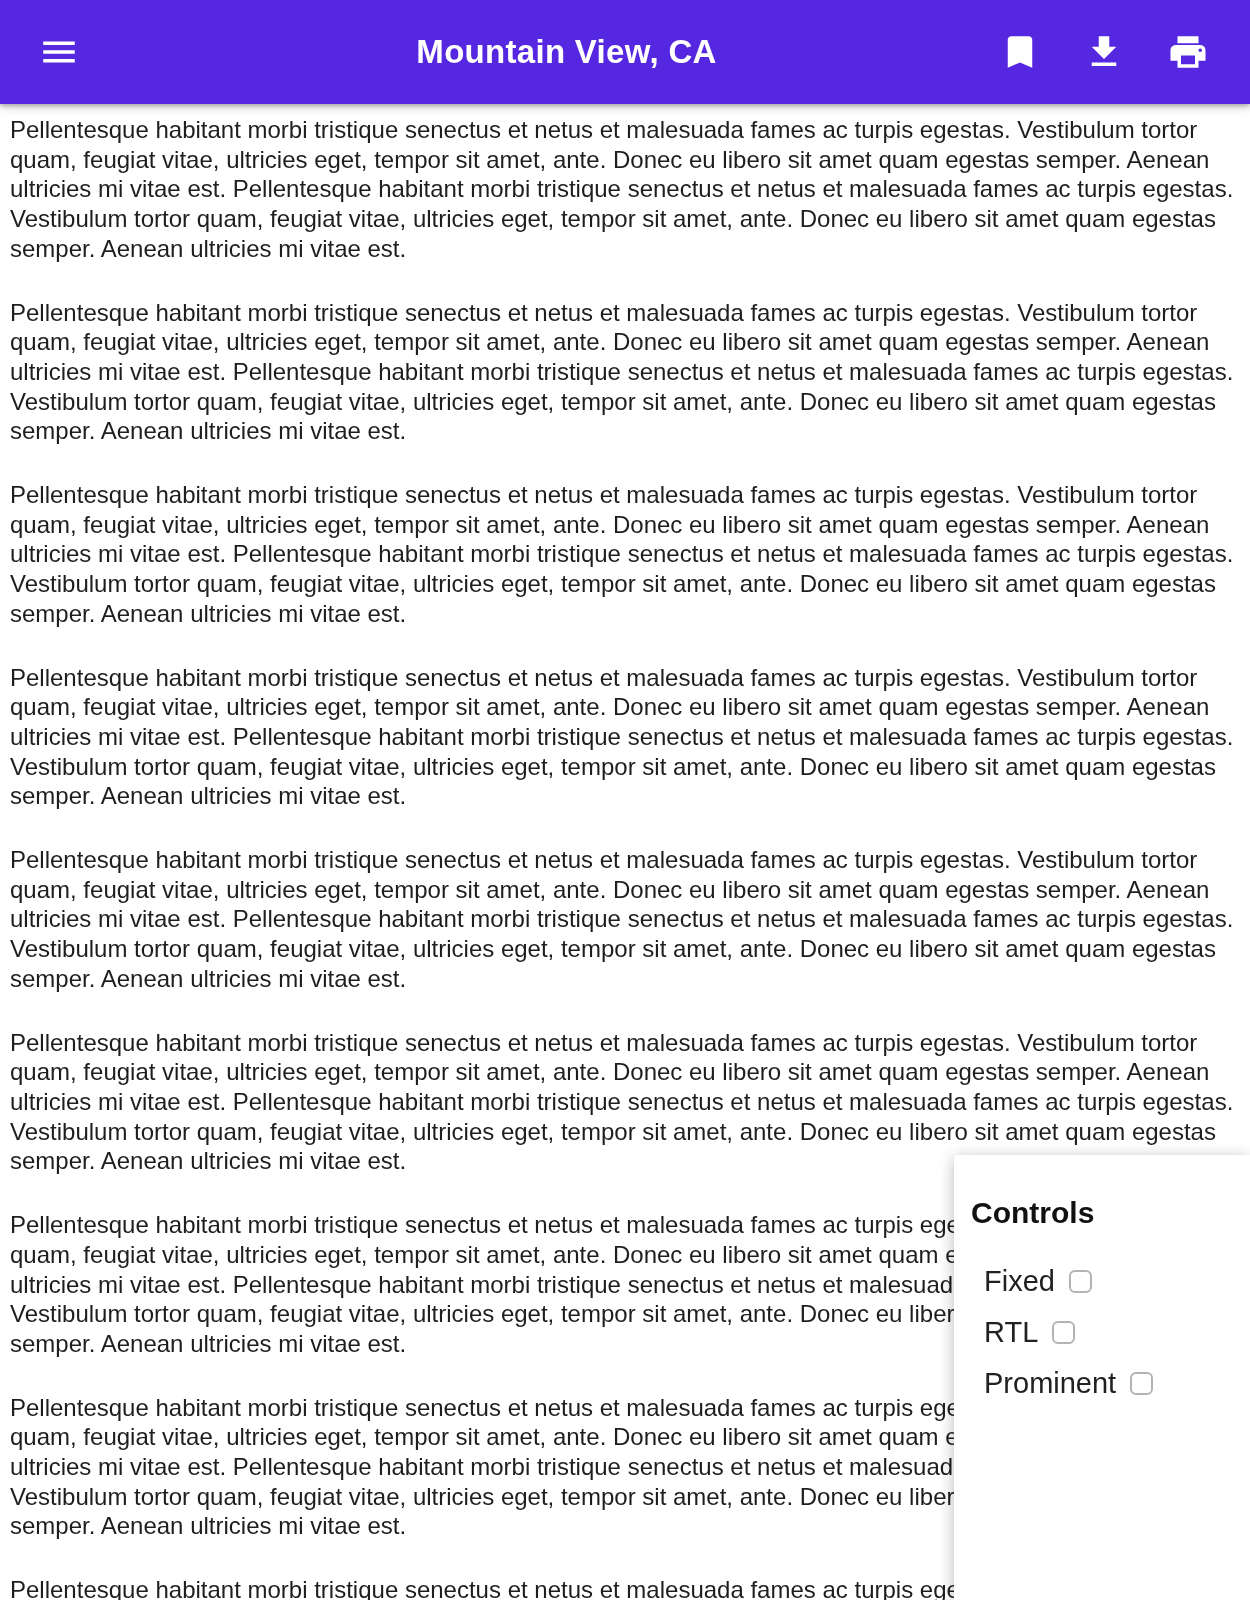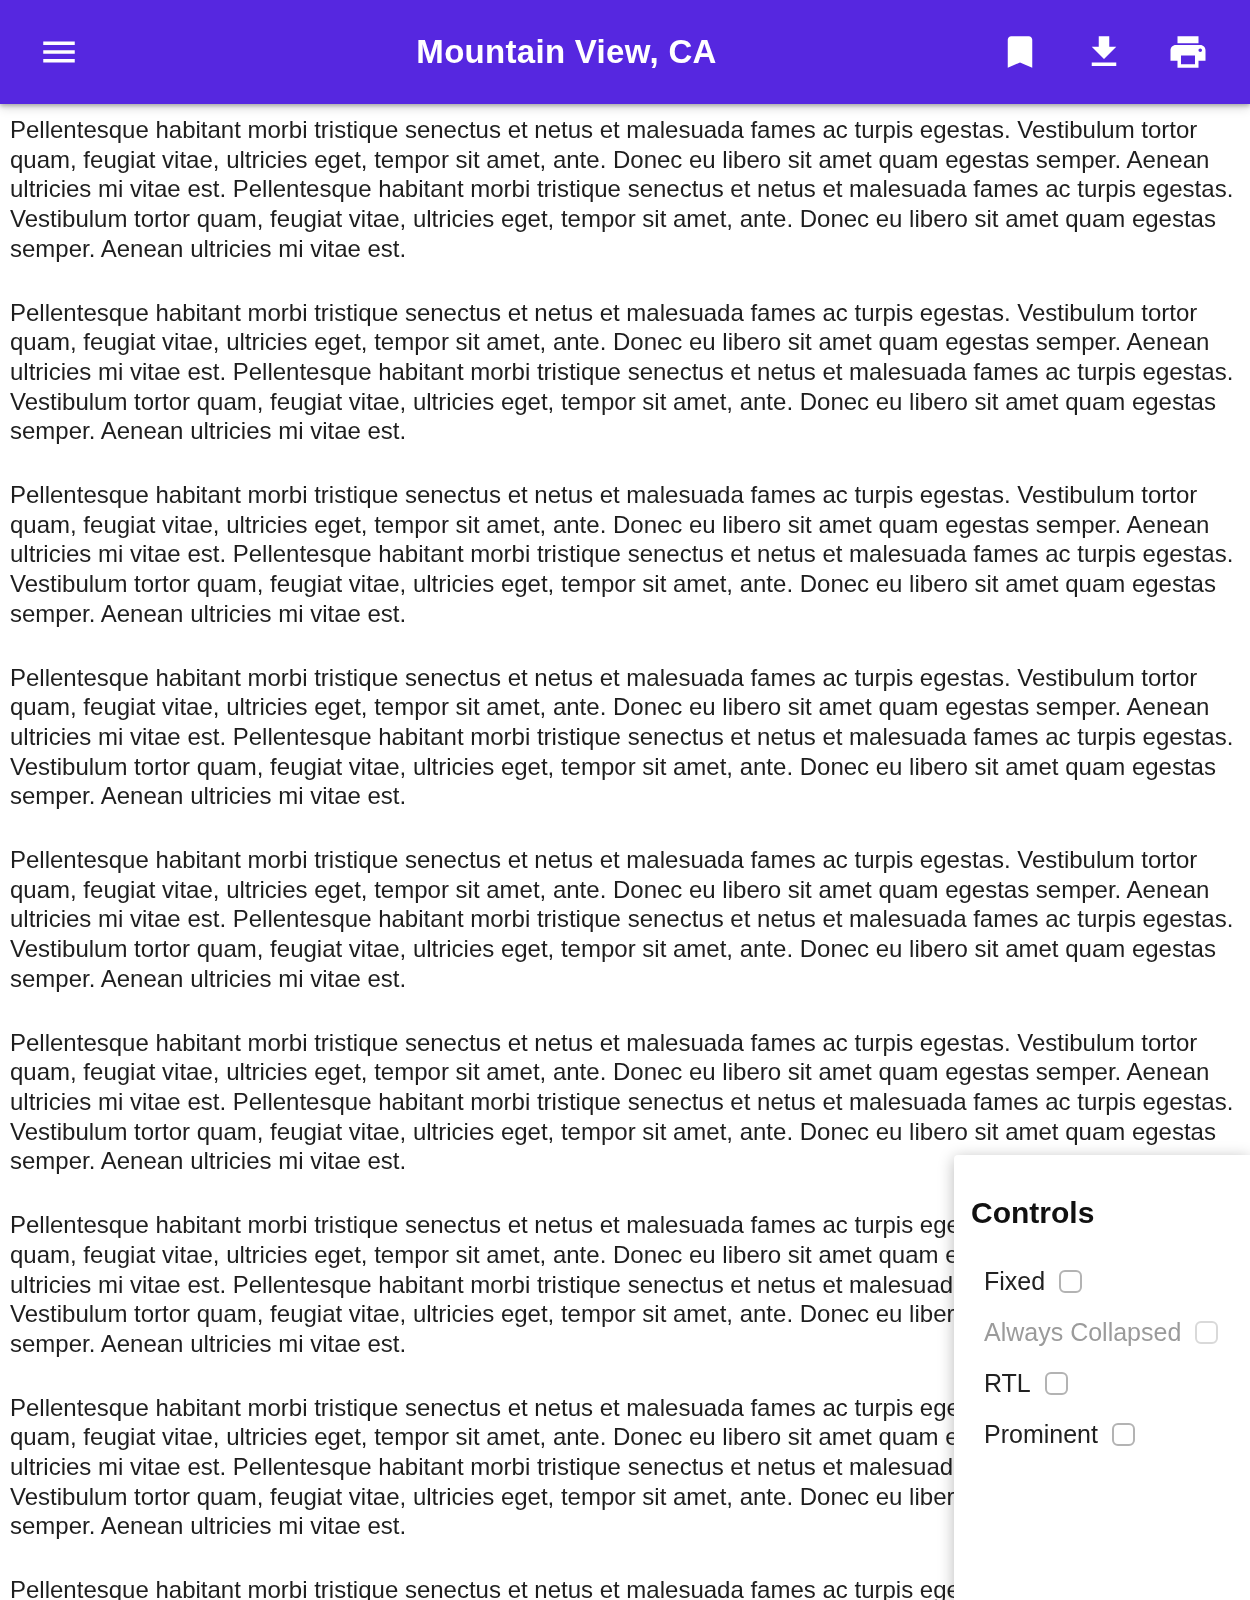--- a/index.html
+++ b/index.html
@@ -60,21 +60,21 @@
     padding:40px 18px 0 17px;
     margin-left:12px;
   }
   .controls-title{
     font-size:30px;font-weight:700;color:#111;line-height:35px;
   }
   .controls-rows{margin-top:26px;margin-left:13px;}
   .ctrl-row{
     height:51px;display:flex;align-items:center;gap:14px;
   }
-  .ctrl-label{font-size:25px;color:#212121;}
+  .ctrl-label{font-size:29px;color:#212121;}
   .ctrl-row.disabled .ctrl-label{color:var(--disabled);}
   .checkbox{
     width:23px;height:23px;flex:0 0 auto;
     border:2px solid var(--cb-border);border-radius:6px;
     background:#fff;cursor:pointer;
   }
   .ctrl-row.disabled .checkbox{border-color:var(--cb-border-disabled);cursor:default;}
 </style>
 </head>
 <body>
@@ -119,24 +119,20 @@
       <p>Pellentesque habitant morbi tristique senectus et netus et malesuada fames ac turpis egestas. Vestibulum tortor quam, feugiat vitae, ultricies eget, tempor sit amet, ante. Donec eu libero sit amet quam egestas semper. Aenean ultricies mi vitae est. Pellentesque habitant morbi tristique senectus et netus et malesuada fames ac turpis egestas. Vestibulum tortor quam, feugiat vitae, ultricies eget, tempor sit amet, ante. Donec eu libero sit amet quam egestas semper. Aenean ultricies mi vitae est.</p>
     </main>
 
   <aside class="controls-card">
     <h2 class="controls-title">Controls</h2>
     <div class="controls-rows" id="controls-rows">
         <div class="ctrl-row">
           <span class="ctrl-label">Fixed</span>
           <span class="checkbox" role="checkbox" aria-checked="false"></span>
         </div>
-        <div class="ctrl-row disabled">
-          <span class="ctrl-label">Always Collapsed</span>
-          <span class="checkbox" role="checkbox" aria-checked="false" aria-disabled="true"></span>
-        </div>
         <div class="ctrl-row">
           <span class="ctrl-label">RTL</span>
           <span class="checkbox" role="checkbox" aria-checked="false"></span>
         </div>
         <div class="ctrl-row">
           <span class="ctrl-label">Prominent</span>
           <span class="checkbox" role="checkbox" aria-checked="false"></span>
         </div>
       </div>
   </aside>

